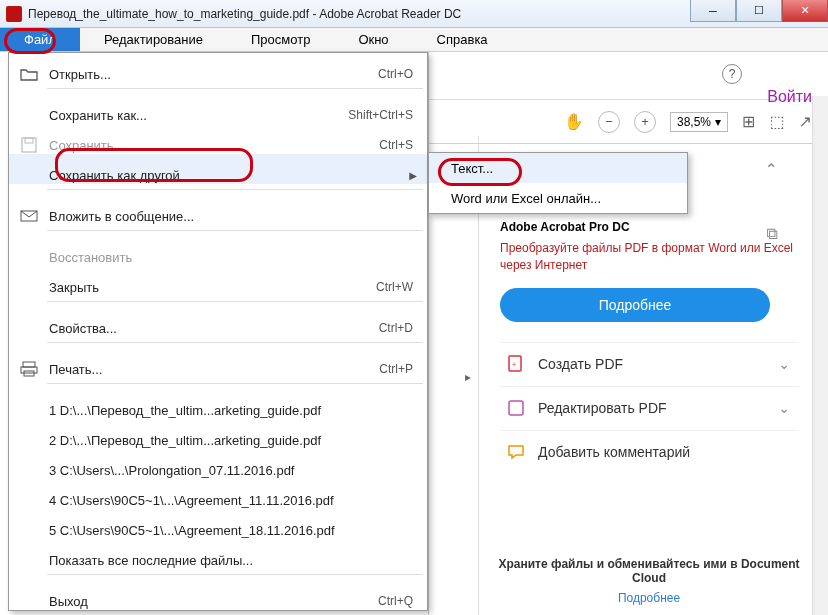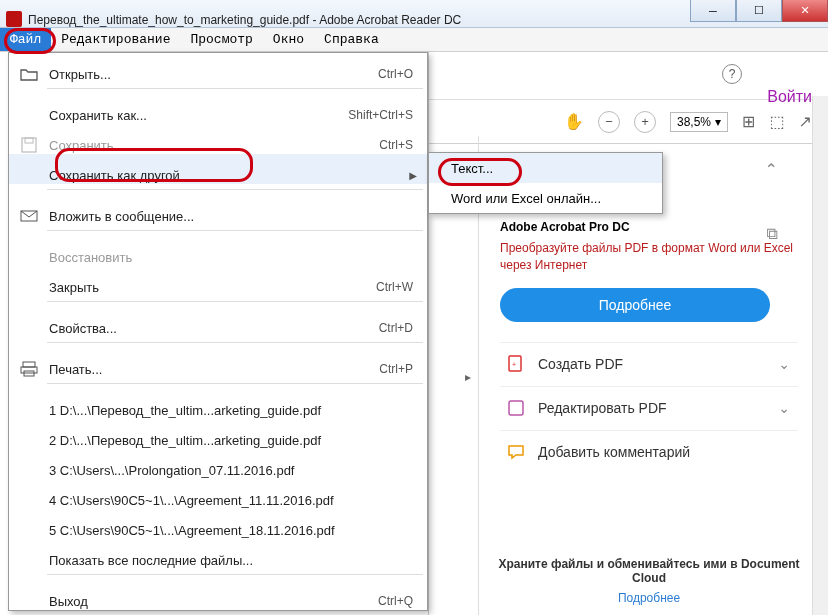--- a/index.html
+++ b/index.html
@@ -1,47 +1,47 @@
 <!DOCTYPE html>
 <html><head>
 <meta charset="utf-8">
 <style>
 * { box-sizing: border-box; margin: 0; padding: 0; font-family: "Segoe UI", Tahoma, sans-serif; }
 body { background: #fff; width: 828px; height: 615px; overflow: hidden; position: relative; }
 
 
-.titlebar { height: 28px; background: linear-gradient(#f3f8fd,#e4ecf6); border-bottom: 1px solid #b5c6d8; display:flex; align-items:flex-end; padding-left:6px; position:relative; }
+.titlebar { height: 28px; background: linear-gradient(#f3f8fd,#e4ecf6); border-bottom: 1px solid #b5c6d8; display:flex; align-items:center; padding-left:6px; position:relative; }
 .titlebar .appicon { width:16px; height:16px; background:#b11; border-radius:2px; margin-right:6px; position:relative; }
 .titlebar .title { font-size:12px; color:#222; flex:1; white-space:nowrap; overflow:hidden; }
 .winbtns { display:flex; position:absolute; right:0; top:0; }
 .winbtn { width:46px; height:22px; border:1px solid #8aa4c4; border-top:none; background:linear-gradient(#eef3fa,#d7e4f2); display:flex; align-items:center; justify-content:center; font-size:11px; }
 .winbtn.close { background:linear-gradient(#e88,#c33); color:#fff; border-color:#a55; }
 
 
 .menubar { height:24px; background:#f5f5f5; border-bottom:1px solid #d0d0d0; display:flex; align-items:stretch; font-size:13px; }
-.menuitem { padding:3px 10px; cursor:default; display:flex; align-items:center;font-family:Liberation Mono, monospace; }
+.menuitem { padding:3px 24px; cursor:default; display:flex; align-items:center; }
 .menuitem.active { background:#2a7bd6; color:#fff; }
 .red-ring { position:absolute; border:3px solid #cc0010; border-radius:14px; pointer-events:none; z-index:200; }
 .ring-file { left:4px; top:28px; width:52px; height:26px; }
 .ring-saveasother { left:55px; top:148px; width:198px; height:34px; }
 .ring-text { left:438px; top:158px; width:84px; height:28px; }
 
 
 .dropdown { position:absolute; left:8px; top:52px; width:420px; background:#fff; border:1px solid #999; box-shadow:3px 3px 6px rgba(0,0,0,.25); z-index:50; font-size:13px; color:#222; }
 .dd-row { display:flex; align-items:center; height:30px; padding:12px 14px 0 8px; position:relative; }
 .dd-row.hover { background:#e8f0fb; }
 .dd-row.disabled { color:#999; }
 .dd-ico { width:24px; display:flex; justify-content:center; margin-right:8px; color:#555; }
 .dd-label { flex:1; }
 .dd-short { color:#555; font-size:12px; }
 .dd-sep { height:1px; background:#ddd; margin:5px 4px 5px 38px; }
 .dd-arrow { position:absolute; right:10px; font-size:10px; color:#555; }
 
 
-.submenu { position:absolute; left:428px; top:152px; width:235px; background:#fff; border:1px solid #999; box-shadow:3px 3px 6px rgba(0,0,0,.25); z-index:60; font-size:13px; }
+.submenu { position:absolute; left:428px; top:152px; width:260px; background:#fff; border:1px solid #999; box-shadow:3px 3px 6px rgba(0,0,0,.25); z-index:60; font-size:13px; }
 .sub-row { height:30px; display:flex; align-items:center; padding-left:22px; }
 .sub-row.hover { background:#e8f0fb; }
 
 
 .rightarea { position:absolute; left:428px; top:52px; right:0; bottom:0; border-left:1px solid #ccc; }
 .tb-ico { width:22px; height:22px; border:1px solid #bbb; border-radius:11px; display:flex; align-items:center; justify-content:center; font-size:13px; color:#555; }
 .zoom { font-size:12px; padding:2px 6px; border:1px solid #bbb; display:flex; align-items:center; gap:4px; }
 .login { position:absolute; right:16px; top:12px; font-size:16px; color:#a21caf;margin-top:24px; }
 .helpico { position:absolute; right:86px; top:12px; width:20px;height:20px;border:1px solid #888;border-radius:10px;display:flex;align-items:center;justify-content:center;font-size:12px;color:#555; }
 .toolbar2wrap { height:48px; border-bottom:1px solid #ddd; }

